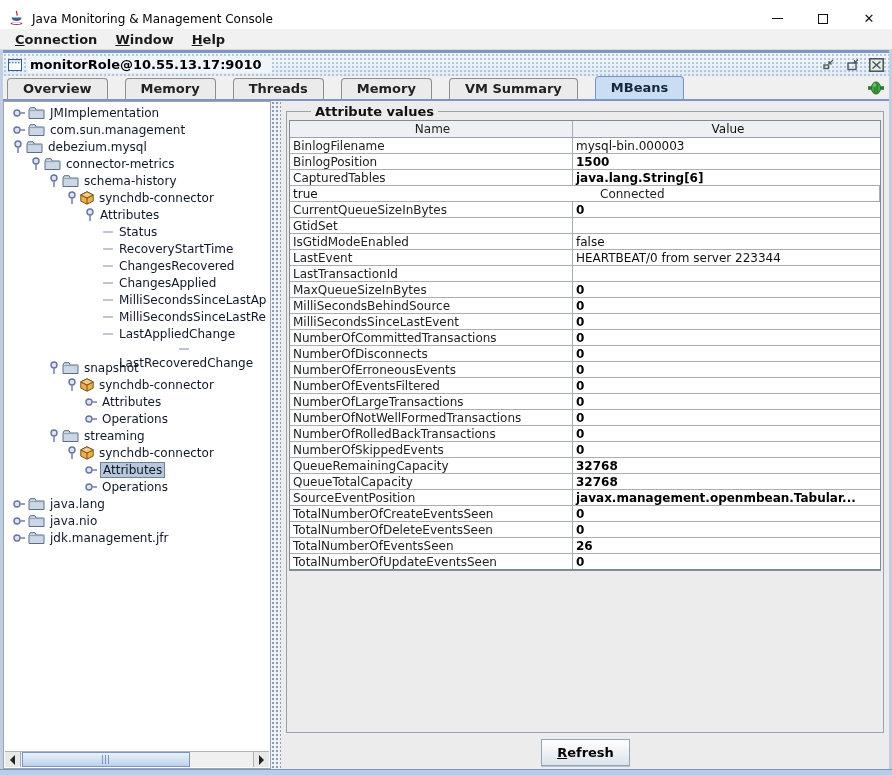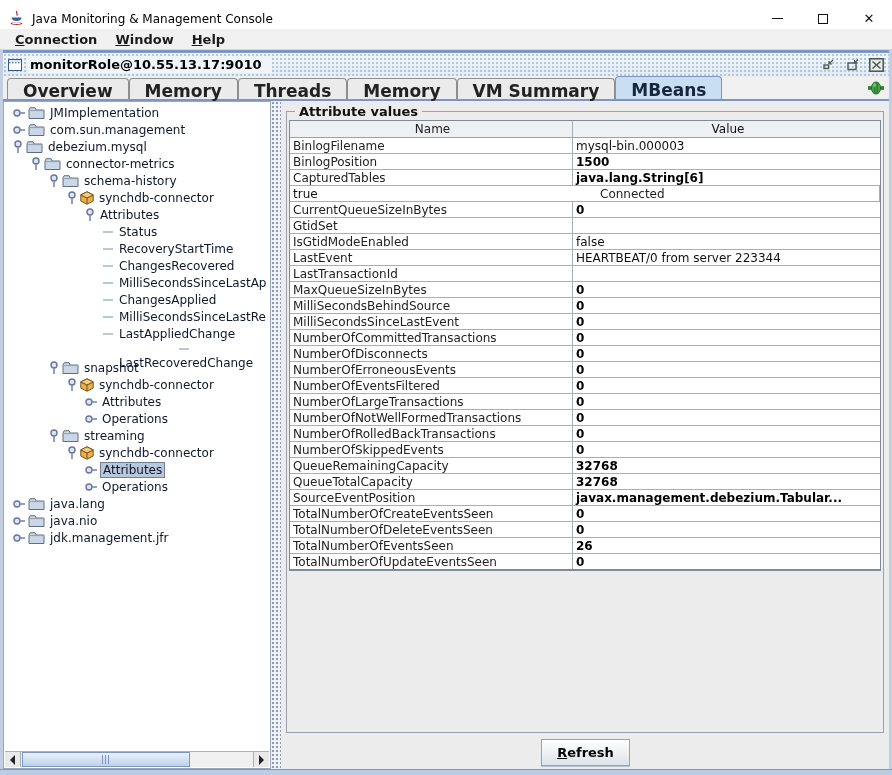--- a/index.html
+++ b/index.html
@@ -27,38 +27,38 @@
      background-image: radial-gradient(#b5c6da 1px, transparent 1.2px), linear-gradient(#f2f7fc, #e2ecf6);
      background-size: 4px 4px, auto; display: flex; align-items: center; }
   .frame-icon { margin-left: 5px; }
   .frame-title { margin-left: 6px; font-weight: bold; font-size: 13px; color: #000; background: #f0f5fa; padding: 1px 10px 1px 2px; }
   .frame-controls { position: absolute; right: 4px; top: 3px; display: flex; gap: 7px; align-items: center; }
   .frame-btn { width: 17px; height: 17px; display: flex; align-items: center; justify-content: center; }
 
   
   .tabbar { position: absolute; left: 3px; top: 76px; width: 886px; height: 25px; background: #f0f0f0; border-bottom: 2px solid #7d95c3; }
   .tab-strip { position: absolute; left: 4px; bottom: 0; display: flex; align-items: flex-end; }
-  .tab { height: 21px; margin-right: 0; padding: 2px 15px 0 15px; background: #ebebeb; border: 1px solid #8e8e8e; border-bottom: none; border-radius: 4px 4px 0 0; font-weight: bold; font-size: 17px; color: #222; }
+  .tab { height: 21px; margin-right: 17px; padding: 2px 15px 0 15px; background: #ebebeb; border: 1px solid #8e8e8e; border-bottom: none; border-radius: 4px 4px 0 0; font-weight: bold; font-size: 13px; color: #222; }
   .tab.selected { background: #c9def3; border-color: #7d95c3; color: #16263d; height: 23px; padding-top: 3px; }
   .conn-icon { position: absolute; right: 5px; top: 4px; }
 
   
   .tree-panel { position: absolute; left: 3px; top: 101px; width: 268px; height: 668px; background: #fff; border: 1px solid #9aa7b6; }
   .tree { position: absolute; left: 1px; top: 2px; right: 1px; bottom: 18px; overflow: hidden; }
   .tree-row { height: 17px; display: flex; align-items: center; white-space: nowrap; font-size: 12px; color: #0f172a; }
   .ticon { display: inline-flex; align-items: center; justify-content: center; margin-right: 3px; flex: none; }
   .tlabel { padding: 0 2px; }
   .tlabel.selected { background: #b8c8da; border: 1px solid #6f8094; padding: 0 2px; }
 
   .splitter { position: absolute; left: 271px; top: 101px; width: 10px; height: 668px; background-color: #eef1f5;
      background-image: radial-gradient(circle, #8d9bb0 0.9px, transparent 1px); background-size: 4px 4px; }
 
   .right-panel { position: absolute; left: 281px; top: 101px; width: 608px; height: 668px; background: #ececec; }
   .titled { position: absolute; left: 5px; top: 10px; width: 598px; height: 622px; border: 1px solid #98a3af; }
-  .titled-label { position: absolute; left: 8px; top: -8px; background: #ececec; padding: 0 4px; font-weight: bold; font-size: 13px; color: #111; }
+  .titled-label { position: absolute; left: 24px; top: -8px; background: #ececec; padding: 0 4px; font-weight: bold; font-size: 13px; color: #111; }
 
   .attr-table { position: absolute; left: 2px; top: 8px; width: 592px; border: 1px solid #808b96; background: #fff; }
   .ahead { display: flex; height: 17px; background: #eef0f3; border-bottom: 1px solid #98a2ad; }
   .ahead .cell { font-size: 12px; color: #222; text-align: center; }
   .arow { display: flex; height: 16px; background: #fff; border-bottom: 1px solid #a7aeb8; }
   .arow:last-child { border-bottom: 1px solid #808b96; }
   .cell { overflow: hidden; white-space: nowrap; }
   .cell.name { width: 283px; border-right: 1px solid #a7aeb8; padding: 1px 0 0 3px; font-size: 12px; color: #222; }
   .cell.value { flex: 1; padding: 1px 0 0 3px; font-size: 12px; color: #111; }
   .cell.value.bold { font-weight: bold; color: #000; }
@@ -287,29 +287,29 @@
             </svg>
           </span>
           <span class="tlabel">ChangesRecovered</span>
         </div>
         <div class="tree-row" style="padding-left: 98px;">
           <span class="ticon">
             <svg width="11" height="14" viewBox="0 0 11 14">
               <line x1="0" y1="7" x2="10" y2="7" stroke="#8fa2b8" stroke-width="1.2"></line>
             </svg>
           </span>
+          <span class="tlabel">ChangesApplied</span>
+        </div>
+        <div class="tree-row" style="padding-left: 98px;">
+          <span class="ticon">
+            <svg width="11" height="14" viewBox="0 0 11 14">
+              <line x1="0" y1="7" x2="10" y2="7" stroke="#8fa2b8" stroke-width="1.2"></line>
+            </svg>
+          </span>
           <span class="tlabel">MilliSecondsSinceLastAp</span>
-        </div>
-        <div class="tree-row" style="padding-left: 98px;">
-          <span class="ticon">
-            <svg width="11" height="14" viewBox="0 0 11 14">
-              <line x1="0" y1="7" x2="10" y2="7" stroke="#8fa2b8" stroke-width="1.2"></line>
-            </svg>
-          </span>
-          <span class="tlabel">ChangesApplied</span>
         </div>
         <div class="tree-row" style="padding-left: 98px;">
           <span class="ticon">
             <svg width="11" height="14" viewBox="0 0 11 14">
               <line x1="0" y1="7" x2="10" y2="7" stroke="#8fa2b8" stroke-width="1.2"></line>
             </svg>
           </span>
           <span class="tlabel">MilliSecondsSinceLastRe</span>
         </div>
         <div class="tree-row" style="padding-left: 98px;">
@@ -581,21 +581,21 @@
             <div class="arow">
               <div class="cell name">QueueRemainingCapacity</div>
               <div class="cell value bold">32768</div>
             </div>
             <div class="arow">
               <div class="cell name">QueueTotalCapacity</div>
               <div class="cell value bold">32768</div>
             </div>
             <div class="arow">
               <div class="cell name">SourceEventPosition</div>
-              <div class="cell value bold">javax.management.debezium.Tabular...</div>
+              <div class="cell value bold">javax.management.openmbean.Tabular...</div>
             </div>
             <div class="arow">
               <div class="cell name">TotalNumberOfCreateEventsSeen</div>
               <div class="cell value bold">0</div>
             </div>
             <div class="arow">
               <div class="cell name">TotalNumberOfDeleteEventsSeen</div>
               <div class="cell value bold">0</div>
             </div>
             <div class="arow">

